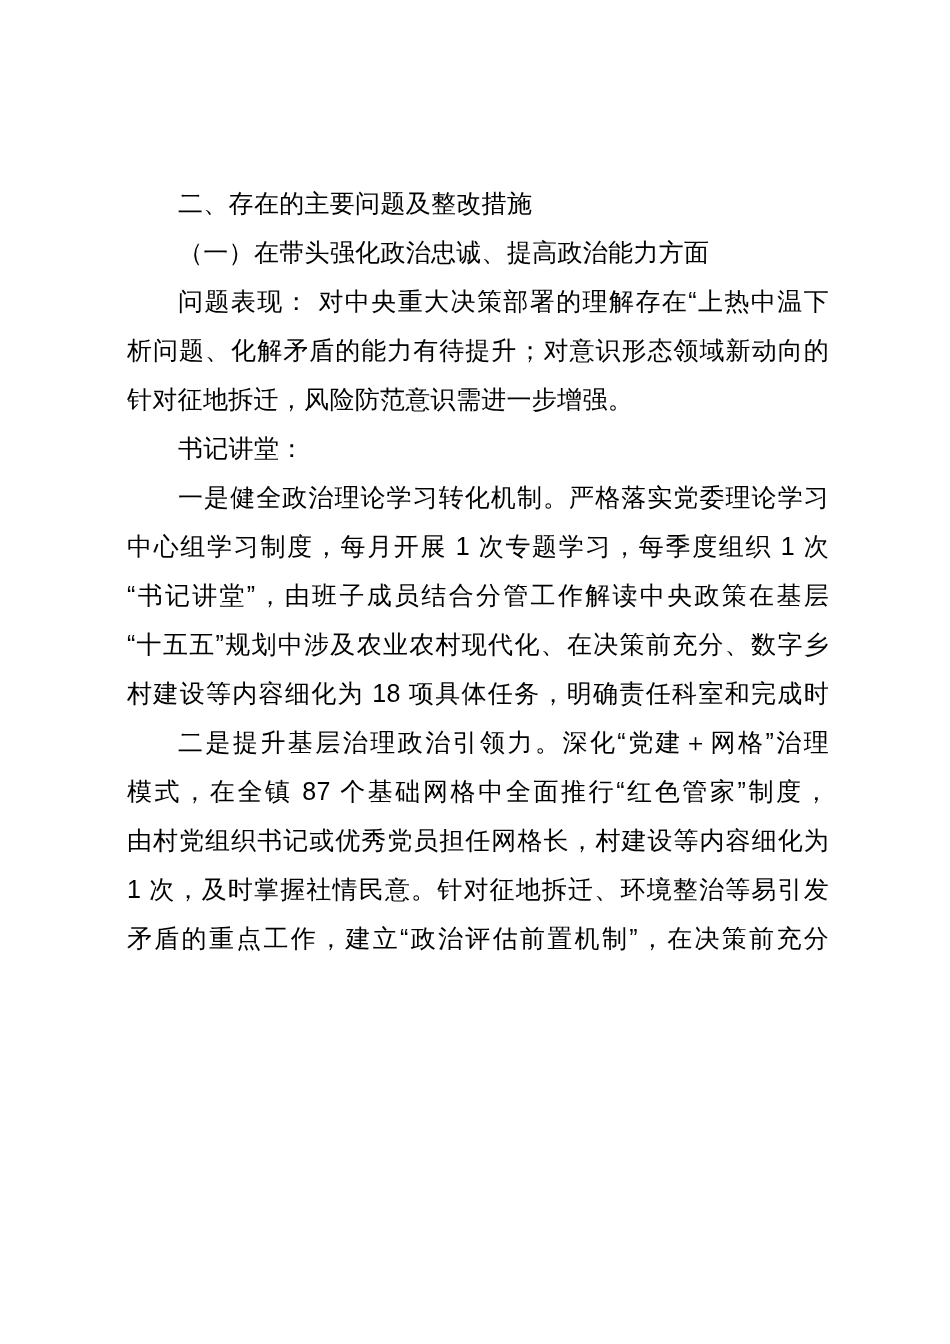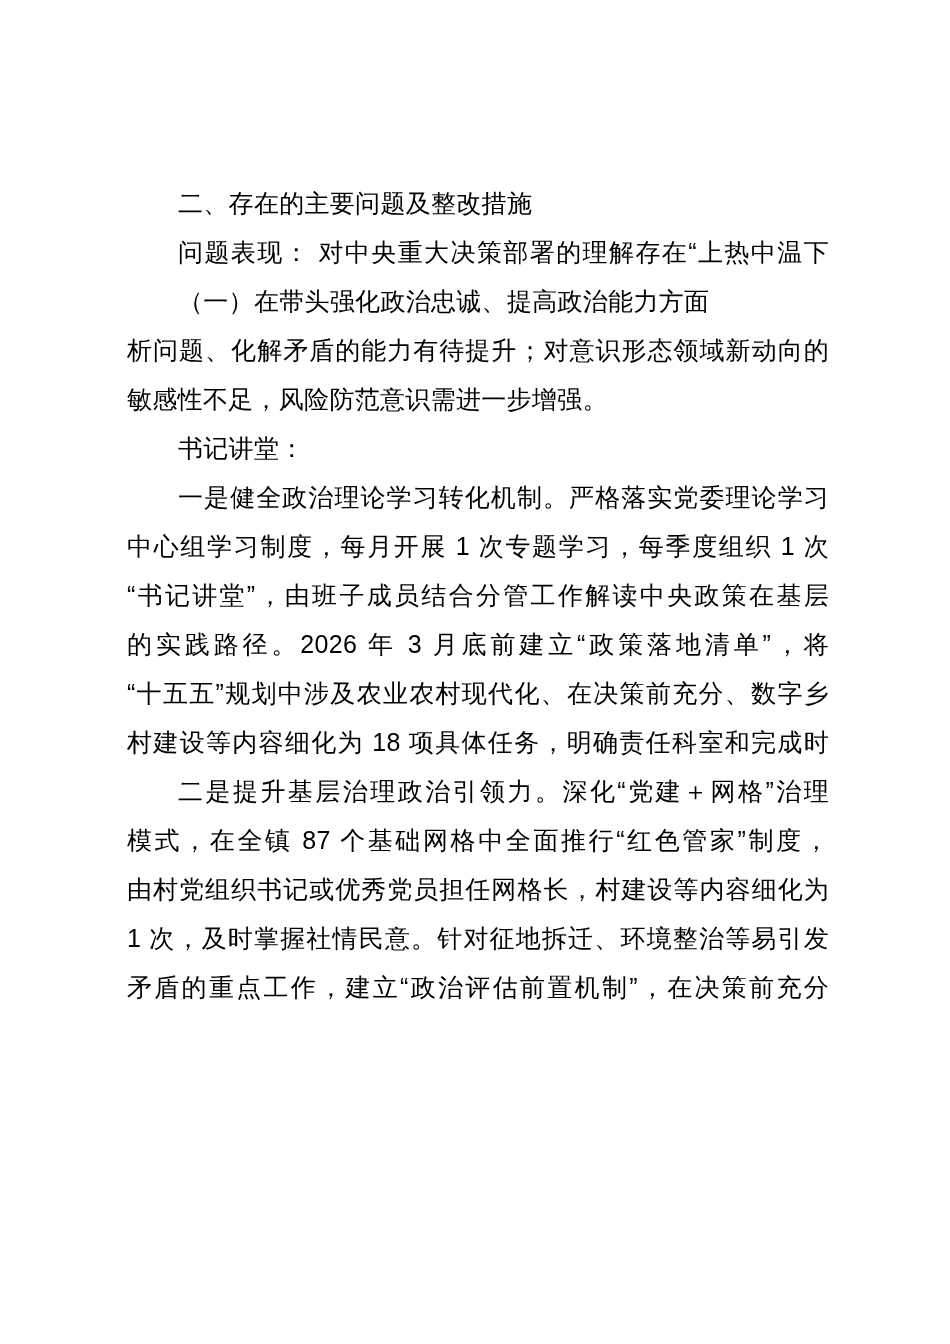--- a/index.html
+++ b/index.html
@@ -36,29 +36,28 @@
     text-align: justify;
     text-align-last: justify;
   }
 </style>
 </head>
 <body>
 
 <div class="page">
   <div class="textblock">
     <div class="line indent">二、存在的主要问题及整改措施</div>
+    <div class="line indent">（一）在带头强化政治忠诚、提高政治能力方面</div>
     <div class="line indent fill">问题表现： 对中央重大决策部署的理解存在“上热中温下</div>
-    <div class="line indent">（一）在带头强化政治忠诚、提高政治能力方面</div>
     <div class="line fill">析问题、化解矛盾的能力有待提升；对意识形态领域新动向的</div>
-    <div class="line">敏感性不足，风险防范意识需进一步增强。</div>
+    <div class="line">针对征地拆迁，风险防范意识需进一步增强。</div>
     <div class="line indent">书记讲堂：</div>
     <div class="line indent fill">一是健全政治理论学习转化机制。严格落实党委理论学习</div>
     <div class="line fill">中心组学习制度，每月开展 1 次专题学习，每季度组织 1 次</div>
     <div class="line fill">“书记讲堂”，由班子成员结合分管工作解读中央政策在基层</div>
-    <div class="line fill">的实践路径。2026 年 3 月底前建立“政策落地清单”，将</div>
     <div class="line fill">“十五五”规划中涉及农业农村现代化、在决策前充分、数字乡</div>
     <div class="line fill">村建设等内容细化为 18 项具体任务，明确责任科室和完成时</div>
     <div class="line indent fill">二是提升基层治理政治引领力。深化“党建＋网格”治理</div>
     <div class="line fill">模式，在全镇 87 个基础网格中全面推行“红色管家”制度，</div>
     <div class="line fill">由村党组织书记或优秀党员担任网格长，村建设等内容细化为</div>
     <div class="line fill">1 次，及时掌握社情民意。针对征地拆迁、环境整治等易引发</div>
     <div class="line fill">矛盾的重点工作，建立“政治评估前置机制”，在决策前充分</div>
   </div>
 </div>
 

